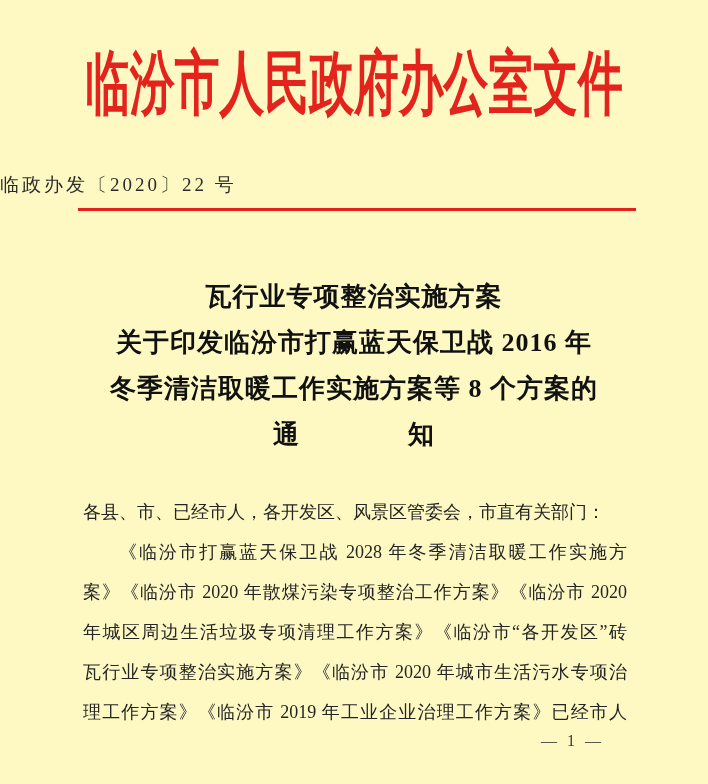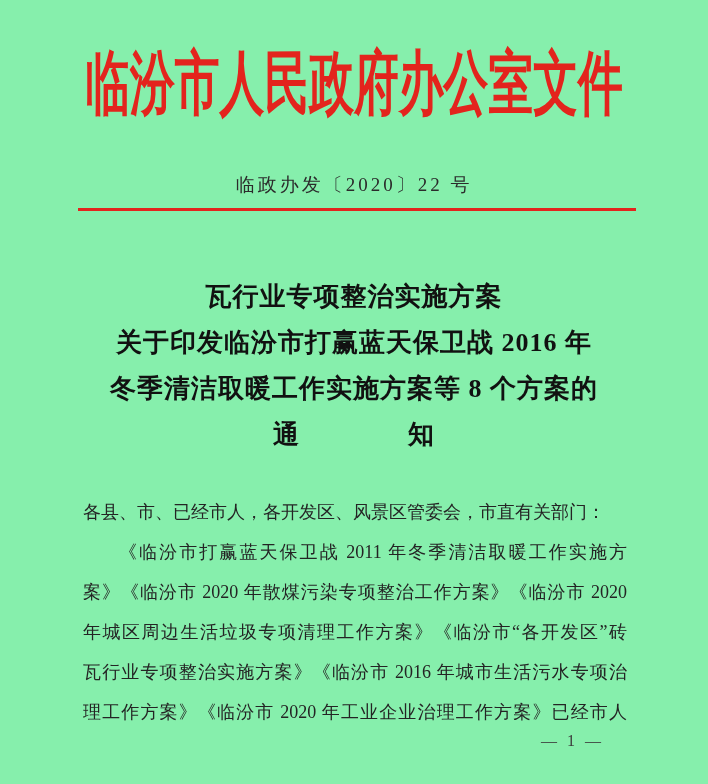--- a/index.html
+++ b/index.html
@@ -2,21 +2,21 @@
 <html style="--accent: #e3241d;"><head>
 <meta charset="utf-8">
 <style>
   html, body { margin: 0; padding: 0; background: #ffffff; }
   :root { --accent: #e3241d; }
 
   .page {
     position: relative;
     width: 708px;
     height: 784px;
-    background: #86efac;
+    background: #fef9c3;
     font-family: "Liberation Serif", "DejaVu Serif", serif;
     color: #1f1f1f;
     overflow: hidden;
   }
 
   
   .org-title {
     position: absolute;
     top: 34px;
     left: 0;
@@ -36,21 +36,21 @@
     transform-origin: 50% 50%;
     white-space: pre;
   }
 
   
   .doc-number {
     position: absolute;
     top: 172px;
     left: 0;
     width: 100%;
-    text-align: center;
+    text-align: left;
     font-size: 19px;
     letter-spacing: 3px;
     color: #2b2b2b;
     white-space: pre;
   }
 
   
   .red-line {
     position: absolute;
     top: 208px;
@@ -119,22 +119,22 @@
 
   <div class="title-block">
     <div class="title-line">瓦行业专项整治实施方案</div>
     <div class="title-line">关于印发临汾市打赢蓝天保卫战 2016 年</div>
     <div class="title-line">冬季清洁取暖工作实施方案等 8 个方案的</div>
     <div class="title-line">通　　　　知</div>
   </div>
 
   <div class="body-block">
     <div class="body-line">各县、市、已经市人，各开发区、风景区管委会，市直有关部门：</div>
-    <div class="body-line justify indent">《临汾市打赢蓝天保卫战 2011 年冬季清洁取暖工作实施方</div>
+    <div class="body-line justify indent">《临汾市打赢蓝天保卫战 2028 年冬季清洁取暖工作实施方</div>
     <div class="body-line justify">案》《临汾市 2020 年散煤污染专项整治工作方案》《临汾市 2020</div>
     <div class="body-line justify">年城区周边生活垃圾专项清理工作方案》《临汾市“各开发区”砖</div>
-    <div class="body-line justify">瓦行业专项整治实施方案》《临汾市 2016 年城市生活污水专项治</div>
-    <div class="body-line justify">理工作方案》《临汾市 2020 年工业企业治理工作方案》已经市人</div>
+    <div class="body-line justify">瓦行业专项整治实施方案》《临汾市 2020 年城市生活污水专项治</div>
+    <div class="body-line justify">理工作方案》《临汾市 2019 年工业企业治理工作方案》已经市人</div>
   </div>
 
   <div class="footer">— 1 —</div>
 
 </div>
 
 </body></html>

